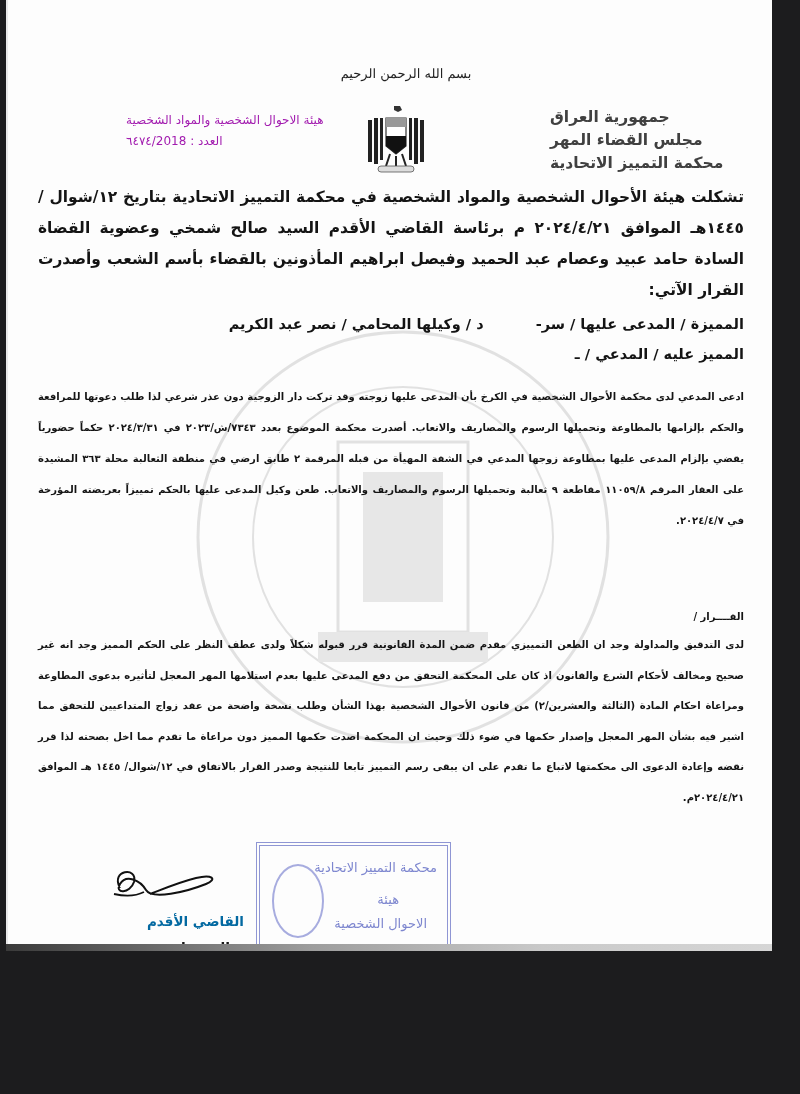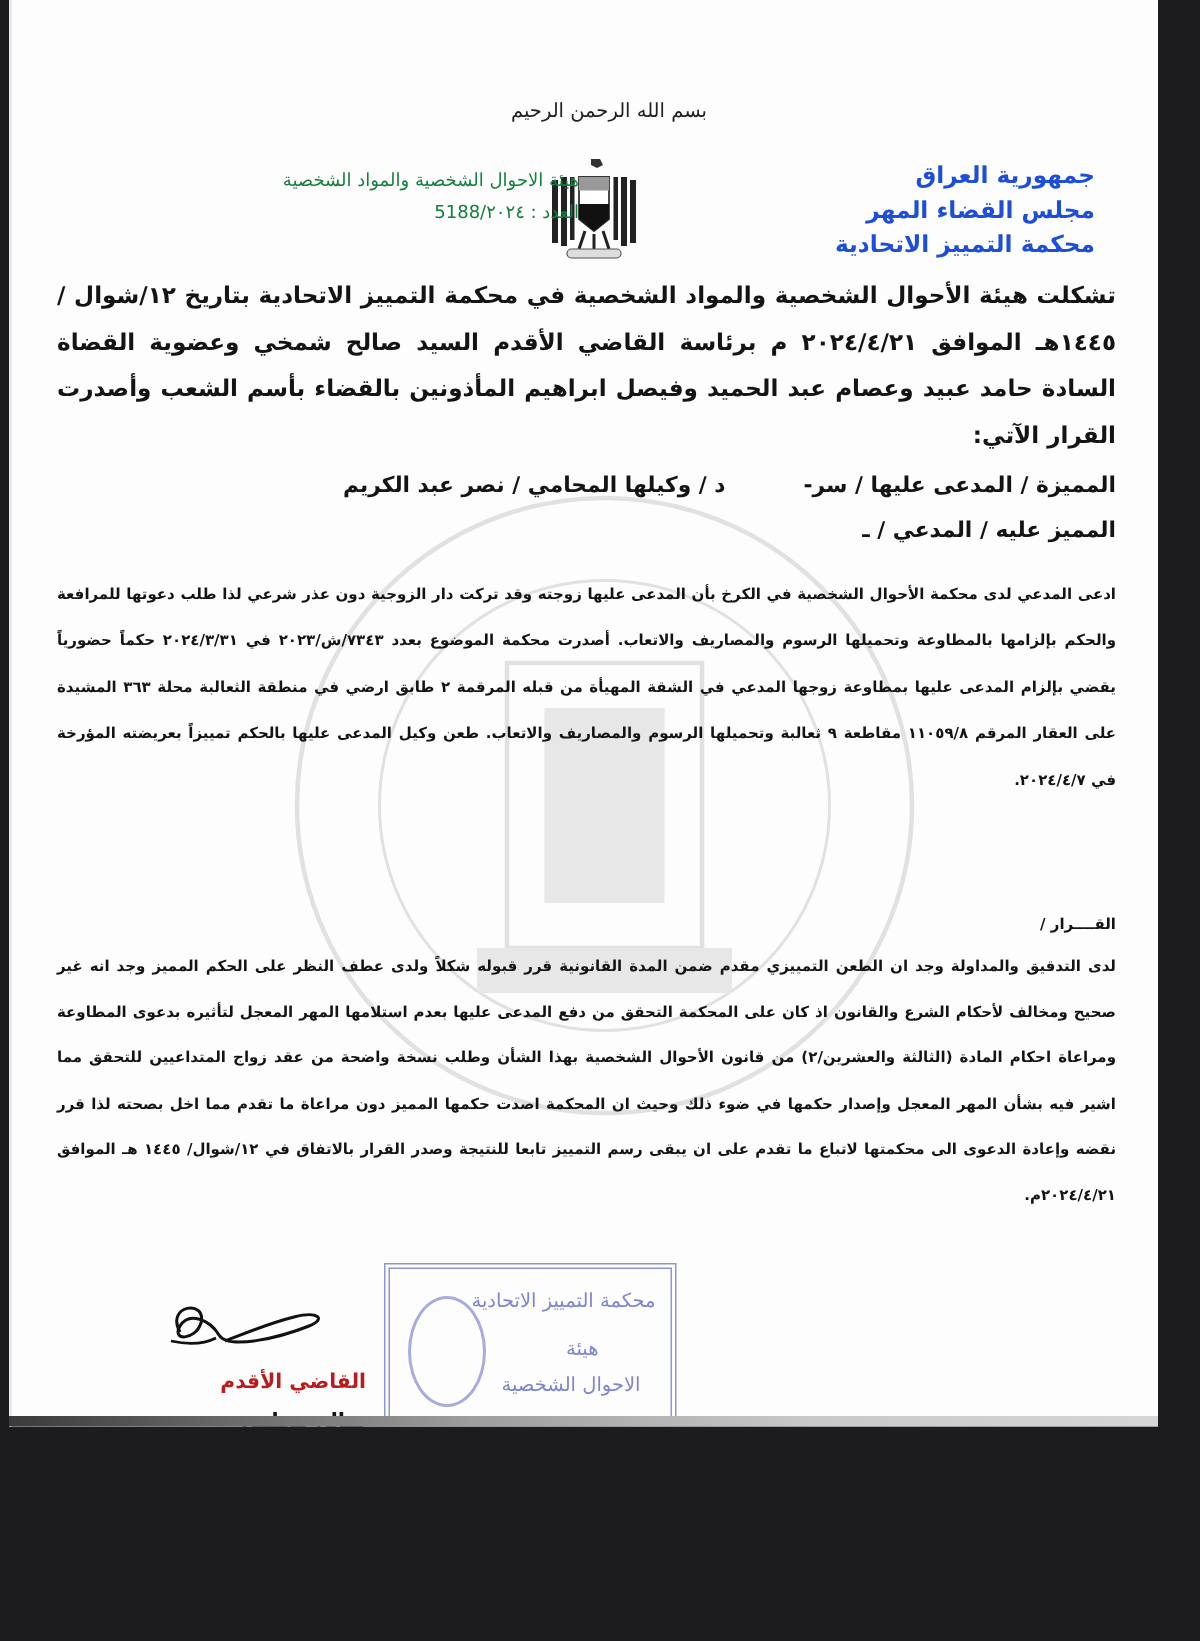--- a/index.html
+++ b/index.html
@@ -20,26 +20,26 @@
     background: linear-gradient(90deg, #3a3a3a, #9d9d9d 40%, #c9c9c9 70%, #d6d6d6);
   }
   .rtl { direction: rtl; unicode-bidi: embed; }
 
   .basmala {
     position: absolute; left: 300px; top: 66px; width: 200px; text-align: center;
     font-family: "DejaVu Serif", serif; font-size: 13px; color: #222;
   }
   .hdr-right {
     position: absolute; right: 42px; top: 106px; width: 180px;
-    text-align: right; font-weight: bold; color: #1d4ed8;
+    text-align: left; font-weight: bold; color: #404040;
     font-size: 15.5px; line-height: 23px;
   }
   .hdr-left {
     position: absolute; left: 120px; top: 110px; width: 260px;
-    text-align: right; font-size: 12px; line-height: 21px; color: #15803d;
+    text-align: left; font-size: 12px; line-height: 21px; color: #a21caf;
   }
   .emblem {
     position: absolute; left: 358px; top: 104px; width: 64px; height: 74px;
   }
 
   .para {
     position: absolute; right: 28px; width: 706px;
     text-align: justify; text-align-last: right;
     font-weight: bold; color: #141414; font-size: 10px; line-height: 25px;
   }
@@ -66,21 +66,21 @@
   }
   .stamp .t1 { position: absolute; right: 10px; top: 14px; font-size: 13px; }
   .stamp .t2 { position: absolute; right: 48px; top: 46px; font-size: 13px; }
   .stamp .t3 { position: absolute; right: 20px; top: 70px; font-size: 13px; }
 
   .sign {
     position: absolute; left: 84px; top: 860px; width: 150px; height: 50px;
   }
   .judge-title {
     position: absolute; left: 118px; top: 913px; width: 120px; text-align: right;
-    font-weight: bold; font-size: 13.5px; color: #b91c1c;
+    font-weight: bold; font-size: 13.5px; color: #0369a1;
   }
   .judge-name {
     position: absolute; left: 118px; top: 940px; width: 120px; text-align: right;
     font-weight: bold; font-size: 14px; color: #161616;
   }
   .qr {
     position: absolute; left: 59px; top: 972px; width: 44px; height: 62px;
   }
   .footer-ref {
     position: absolute; left: 525px; top: 1037px;
@@ -123,21 +123,21 @@
     <rect x="22" y="14" width="20" height="9" fill="#999"></rect>
     <path d="M22 32 h20 v10 l-10 8 l-10 -8 z" fill="#111"></path>
     <path d="M26 50 l-4 12 M32 52 v12 M38 50 l4 12" stroke="#222" stroke-width="2"></path>
     <rect x="14" y="62" width="36" height="6" rx="3" fill="#ddd" stroke="#555" stroke-width="0.8"></rect>
   </svg>
 
   <div class="hdr-left rtl">
     <div>هيئة الاحوال الشخصية والمواد الشخصية</div>
     <div>
       <span>العدد :</span>
-      <span>5188/٢٠٢٤</span>
+      <span>٦٤٧٤/2018</span>
     </div>
   </div>
 
   <div class="para first rtl" style="top:182px;">تشكلت هيئة الأحوال الشخصية والمواد الشخصية في محكمة التمييز الاتحادية بتاريخ ١٢/شوال /١٤٤٥هـ الموافق ٢٠٢٤/٤/٢١ م برئاسة القاضي الأقدم السيد صالح شمخي وعضوية القضاة السادة حامد عبيد وعصام عبد الحميد وفيصل ابراهيم المأذونين بالقضاء بأسم الشعب وأصدرت القرار الآتي:</div>
 
   <div class="parties rtl">
     <div class="row">
       <span>المميزة / المدعى عليها / سر-</span>
       <span class="gap"></span>
       <span>د / وكيلها المحامي / نصر عبد الكريم</span>

